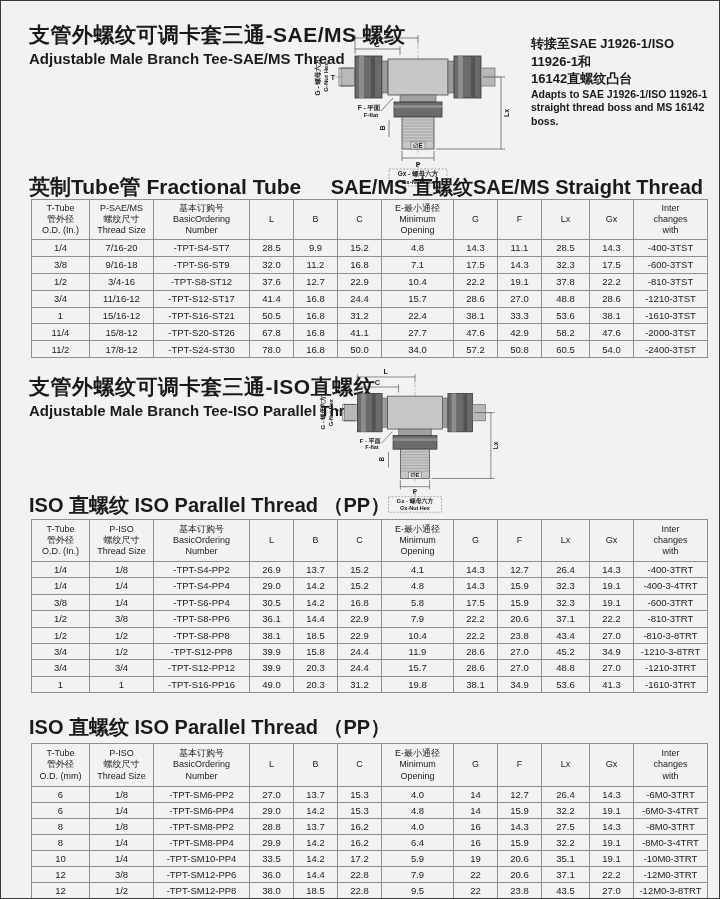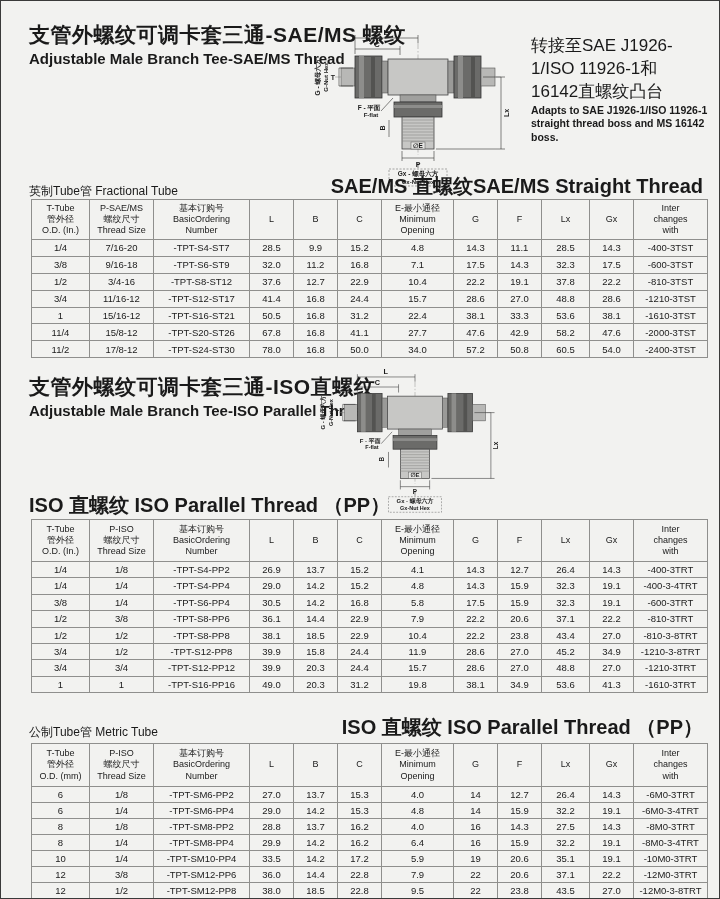--- a/index.html
+++ b/index.html
@@ -3,24 +3,24 @@
 <meta charset="utf-8">
 <style>
   html,body{margin:0;padding:0;background:#dddddb;}
   .page{position:relative;width:720px;height:899px;background:#f2f2f0;
         border:1px solid #3a3a3a;box-sizing:border-box;overflow:hidden;
         font-family:"Liberation Sans","DejaVu Sans",sans-serif;color:#1a1a1a;}
   .abs{position:absolute;}
   .title-cn{font-size:21px;font-weight:bold;letter-spacing:.5px;white-space:nowrap;}
   .title-en{font-size:15px;font-weight:bold;margin-top:1px;white-space:nowrap;}
   .note{width:185px;}
-  .note-cn{font-size:17px;font-weight:normal;line-height:1.35;}
+  .note-cn{font-size:13px;font-weight:bold;line-height:1.35;}
   .note-en{font-size:10.5px;font-weight:bold;line-height:1.3;}
   .bar{position:absolute;left:28px;right:16px;display:flex;justify-content:space-between;align-items:flex-end;}
-  .bar-left{font-size:12px;font-weight:normal;white-space:nowrap;}
+  .bar-left{font-size:21px;font-weight:bold;white-space:nowrap;}
   .bar-right{font-size:20px;font-weight:bold;white-space:nowrap;}
   table.spec{position:absolute;left:30px;width:676px;border-collapse:collapse;table-layout:fixed;
              border:1.5px solid #2e2e2c;}
   table.spec th,table.spec td{border:1px solid #8f8f8d;text-align:center;padding:0;overflow:hidden;}
   table.spec td{font-size:9.5px;line-height:1;}
   table.spec th{font-size:9px;font-weight:normal;vertical-align:middle;}
   table.spec th span{display:block;line-height:1.25;}
   table.spec thead tr{border-bottom:1.5px solid #2e2e2c;}
   .t1 thead th{height:39px;} .t1 td{height:15.9px;}
   .t2 thead th{height:41px;} .t2 td{height:15.4px;}
@@ -527,21 +527,20 @@
           <td>38.1</td>
           <td>34.9</td>
           <td>53.6</td>
           <td>41.3</td>
           <td>-1610-3TRT</td>
         </tr>
       </tbody>
   </table>
 
   <div class="bar" style="top:713px;">
-    <span class="bar-left">公制Tube管 Metric Tube</span>
     <span class="bar-right">ISO 直螺纹 ISO Parallel Thread （PP）</span>
   </div>
 
   <table class="spec t3" style="top:742px;">
     <colgroup>
       <col style="width:58px">
         <col style="width:64px">
         <col style="width:96px">
       <col style="width:44px">
         <col style="width:44px">

